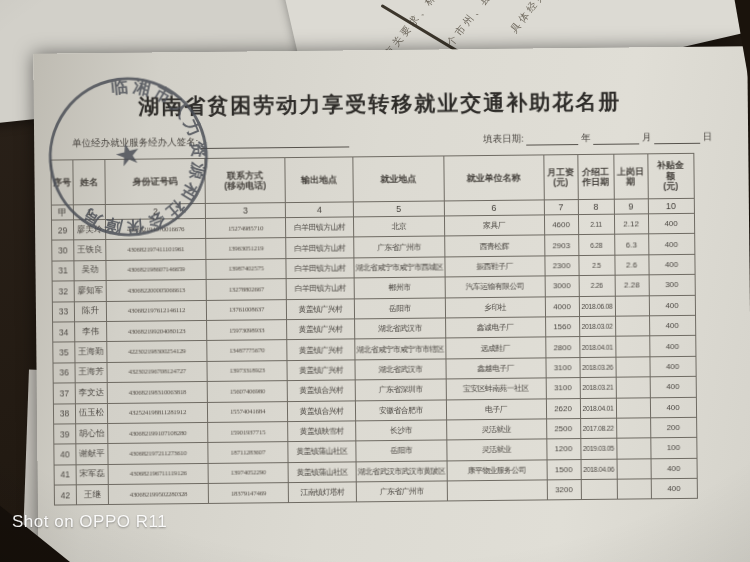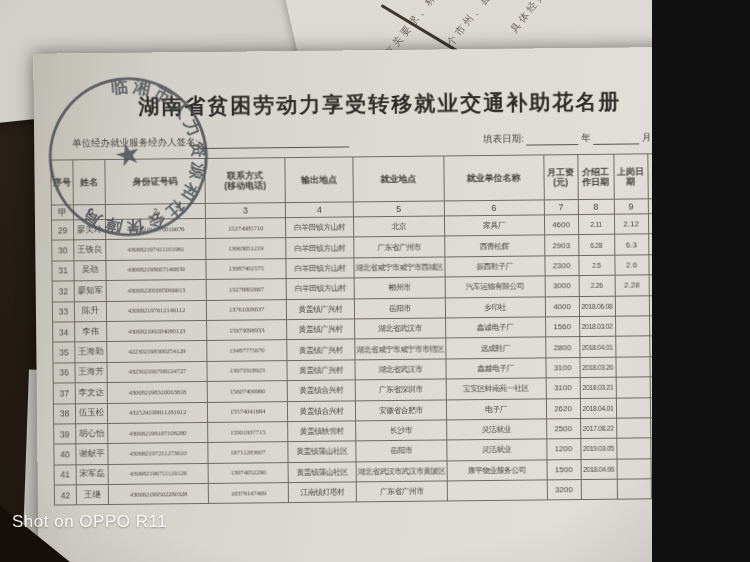--- a/index.html
+++ b/index.html
@@ -1,18 +1,18 @@
 <!DOCTYPE html>
 <html><head>
 <meta charset="utf-8">
 <style>
   html,body{margin:0;padding:0;background:#111;}
-  .photo{position:relative;width:628px;height:562px;overflow:hidden;
+  .photo{position:relative;width:750px;height:562px;overflow:hidden;
          background:linear-gradient(160deg,#2b221a,#221a12 55%,#1b140d);
-         font-family:"Liberation Sans",sans-serif;padding-left:24px;}
+         font-family:"Liberation Sans",sans-serif;}
   
   .paper-a{position:absolute;left:-40px;top:-70px;width:600px;height:165px;
            background:#d2d0c9;transform:rotate(-6deg);box-shadow:0 4px 10px rgba(0,0,0,.35);}
   .paper-b{position:absolute;left:290px;top:-95px;width:480px;height:175px;
            background:#dcdad3;transform:rotate(-13deg);box-shadow:0 4px 10px rgba(0,0,0,.35);}
   .frag{position:absolute;font-size:10px;color:#6f695e;letter-spacing:3px;white-space:nowrap;}
   .frag1{left:372px;top:18px;transform:rotate(-52deg);}
   .frag2{left:498px;top:-6px;transform:rotate(-52deg);}
   .frag3{left:432px;top:2px;transform:rotate(-52deg);}
   .pen-line{position:absolute;left:382px;top:4px;width:106px;height:2.5px;background:#3c362c;

